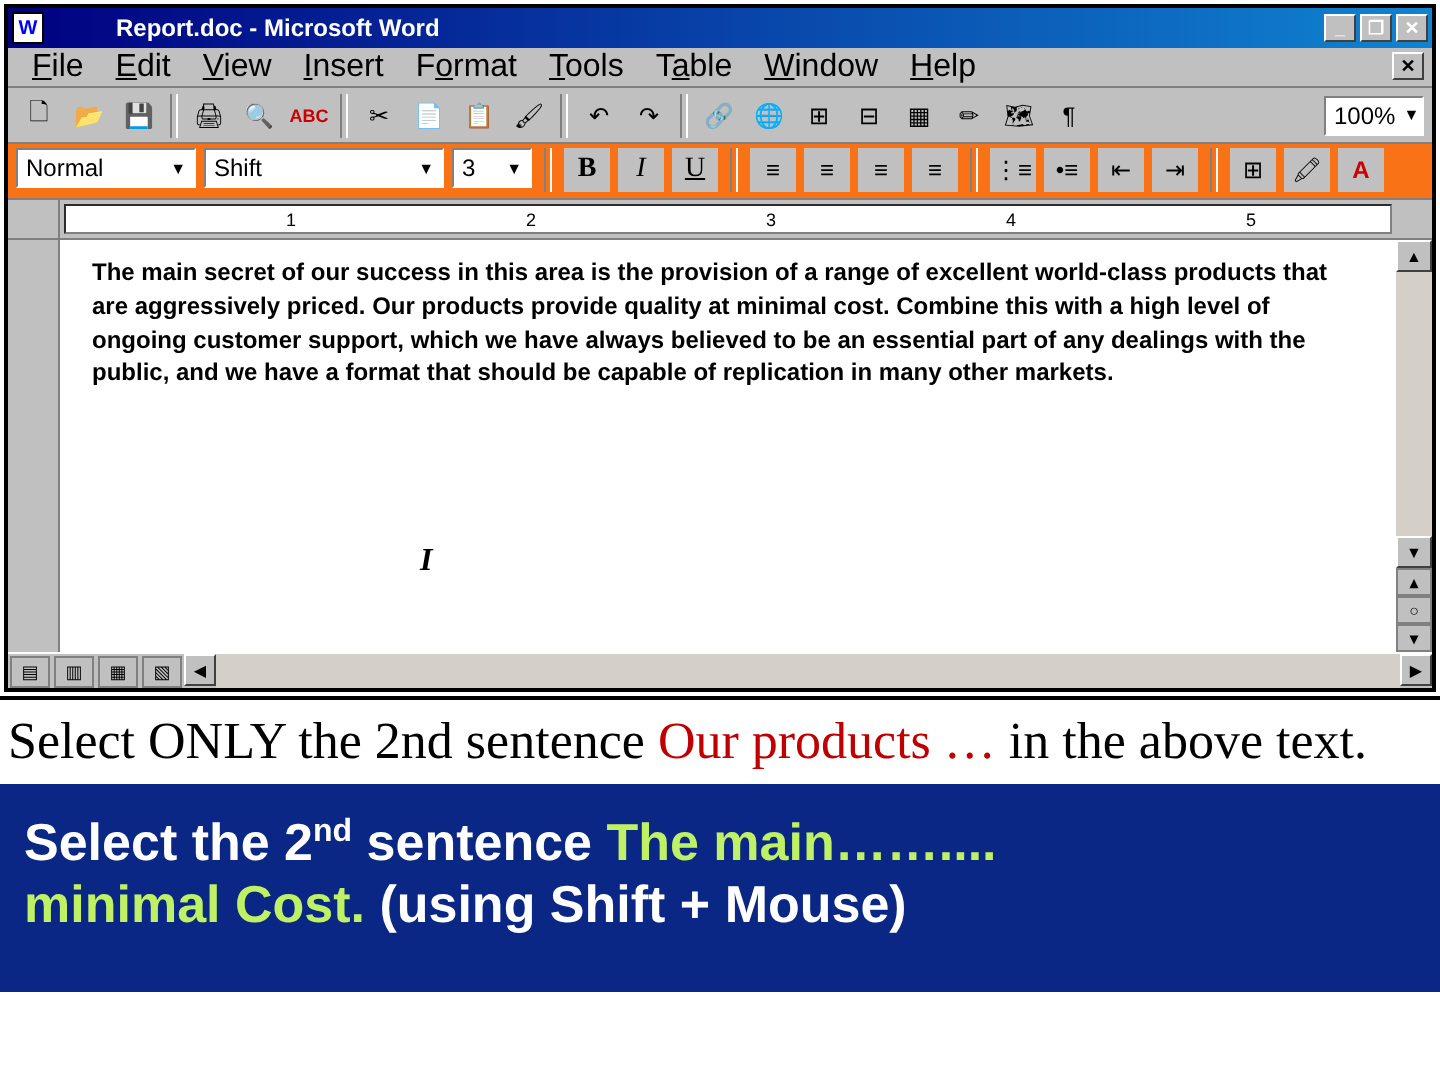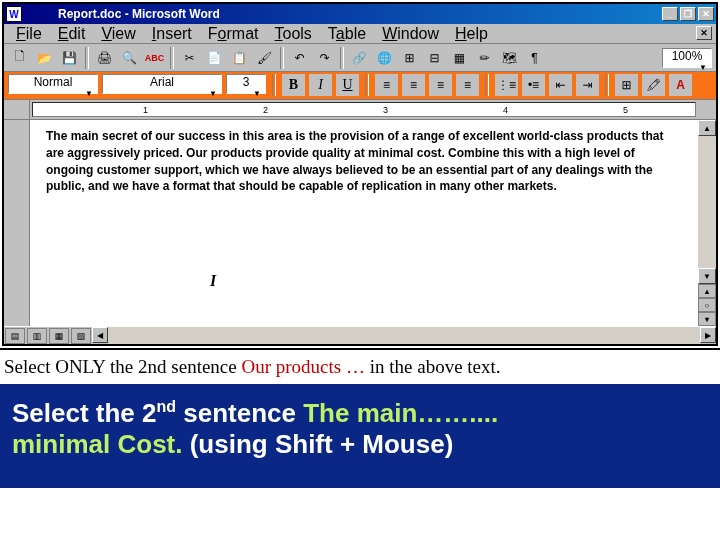--- a/index.html
+++ b/index.html
@@ -10,21 +10,21 @@
   .titlebar .title { flex: 1; font-weight: bold; font-size: 12px; margin-left: 32px; }
   .win-btns { display: flex; gap: 2px; }
   .win-btn { width: 16px; height: 14px; background: #c0c0c0; border: 1px solid #fff; border-right-color: #404040; border-bottom-color: #404040; font-size: 9px; display: flex; align-items: center; justify-content: center; font-family: Arial; font-weight: bold; }
   .menubar { background: #c0c0c0; display: flex; height: 20px; align-items: center; padding: 0 4px; border-bottom: 1px solid #808080; position: relative; }
   .menu-item { padding: 2px 8px; font-size: 16px; cursor: default; }
   .menu-item u { text-decoration: underline; }
   .doc-close { position: absolute; right: 4px; top: 2px; width: 16px; height: 14px; background: #c0c0c0; border: 1px solid #fff; border-right-color: #404040; border-bottom-color: #404040; font-size: 9px; display: flex; align-items: center; justify-content: center; font-weight: bold; }
   .toolbar { background: #c0c0c0; display: flex; align-items: center; height: 28px; padding: 2px 4px; gap: 2px; border-bottom: 1px solid #808080; }
   .tb-btn { width: 23px; height: 22px; background: #c0c0c0; border: 1px solid #c0c0c0; display: flex; align-items: center; justify-content: center; font-size: 12px; }
   .tb-sep { width: 4px; height: 22px; border-left: 1px solid #808080; border-right: 1px solid #fff; margin: 0 2px; }
-  .tb-combo { height: 20px; background: #fff; border: 1px solid #808080; border-right-color: #fff; border-bottom-color: #fff; display: flex; align-items: center; padding: 0 4px; font-size: 12px; flex-direction: column; }
+  .tb-combo { height: 20px; background: #fff; border: 1px solid #808080; border-right-color: #fff; border-bottom-color: #fff; display: flex; align-items: center; padding: 0 4px; font-size: 12px; }
   .tb-combo .dd { margin-left: auto; font-size: 8px; padding-left: 4px; }
   .zoom-combo { width: 50px; margin-left: auto; }
   .fmt-bar { background: #f97316; display: flex; height: 28px; padding: 2px 4px; gap: 4px; border-bottom: 1px solid #808080; }
   .style-combo { width: 90px; }
   .font-combo { width: 120px; }
   .size-combo { width: 40px; }
   .fmt-btn { width: 23px; height: 22px; display: flex; align-items: center; justify-content: center; font-family: "Times New Roman", serif; font-size: 14px; }
   .ruler-row { display: flex; background: #c0c0c0; height: 20px; border-bottom: 1px solid #808080; }
   .ruler-corner { width: 26px; background: #c0c0c0; border-right: 1px solid #808080; }
   .ruler { flex: 1; background: #fff; position: relative; font-size: 9px; border: 1px inset #808080; margin: 2px 20px 2px 2px; overflow: hidden; }
@@ -34,21 +34,21 @@
   .page { flex: 1; background: #fff; padding: 8px 16px 8px 16px; font-family: Arial, sans-serif; font-size: 12px; line-height: 1.4; color: #000; position: relative; }
   .page .cursor-i { position: absolute; top: 150px; left: 180px; font-family: serif; font-size: 16px; font-style: italic; }
   .vscroll { width: 18px; background: #c0c0c0; display: flex; flex-direction: column; }
   .scroll-btn { height: 16px; background: #c0c0c0; border: 1px solid #fff; border-right-color: #404040; border-bottom-color: #404040; display: flex; align-items: center; justify-content: center; font-size: 8px; }
   .scroll-track { flex: 1; background: #d4d0c8; }
   .nav-btn { height: 14px; border: 1px solid #808080; display: flex; align-items:center; justify-content:center; font-size:8px; background:#c0c0c0;}
   .bottom-scroll-row { display:flex; height:18px; background:#c0c0c0; border-top:1px solid #fff;}
   .view-btns { display:flex; }
   .view-btn { width:20px; height:16px; border:1px solid #808080; margin:1px; font-size:9px; display:flex;align-items:center;justify-content:center;}
   .hscroll { flex:1; display:flex; }
-  .instruction1 { background: #fff; padding: 6px 4px; font-family: "Times New Roman", serif; font-size: 19px; border-top: 2px solid #000; }
+  .instruction1 { background: #fff; padding: 6px 4px; font-family: "Times New Roman", serif; font-size: 26px; border-top: 2px solid #000; }
   .instruction1 .red { color: #c00000; }
   .instruction2 { background: #0a2785; color: #fff; padding: 14px 12px 28px 12px; font-family: Arial, sans-serif; font-size: 26px; font-weight: bold; }
   .instruction2 .yellow { color: #bef264; }
   .instruction2 sup { font-size: 16px; vertical-align: super; }
 </style>
 </head>
 <body>
 
 <div class="word-window">
 
@@ -105,21 +105,21 @@
         <span class="dd">▼</span>
       </div>
   </div>
 
   <div class="fmt-bar">
     <div class="tb-combo style-combo">
         <span>Normal</span>
         <span class="dd">▼</span>
       </div>
     <div class="tb-combo font-combo">
-        <span>Arial</span>
+        <span>Shift</span>
         <span class="dd">▼</span>
       </div>
     <div class="tb-combo size-combo">
         <span>3</span>
         <span class="dd">▼</span>
       </div>
     <div class="tb-sep"></div>
     <div class="tb-btn fmt-btn" style="font-weight:bold">B</div>
     <div class="tb-btn fmt-btn" style="font-style:italic">I</div>
     <div class="tb-btn fmt-btn" style="text-decoration:underline">U</div>

